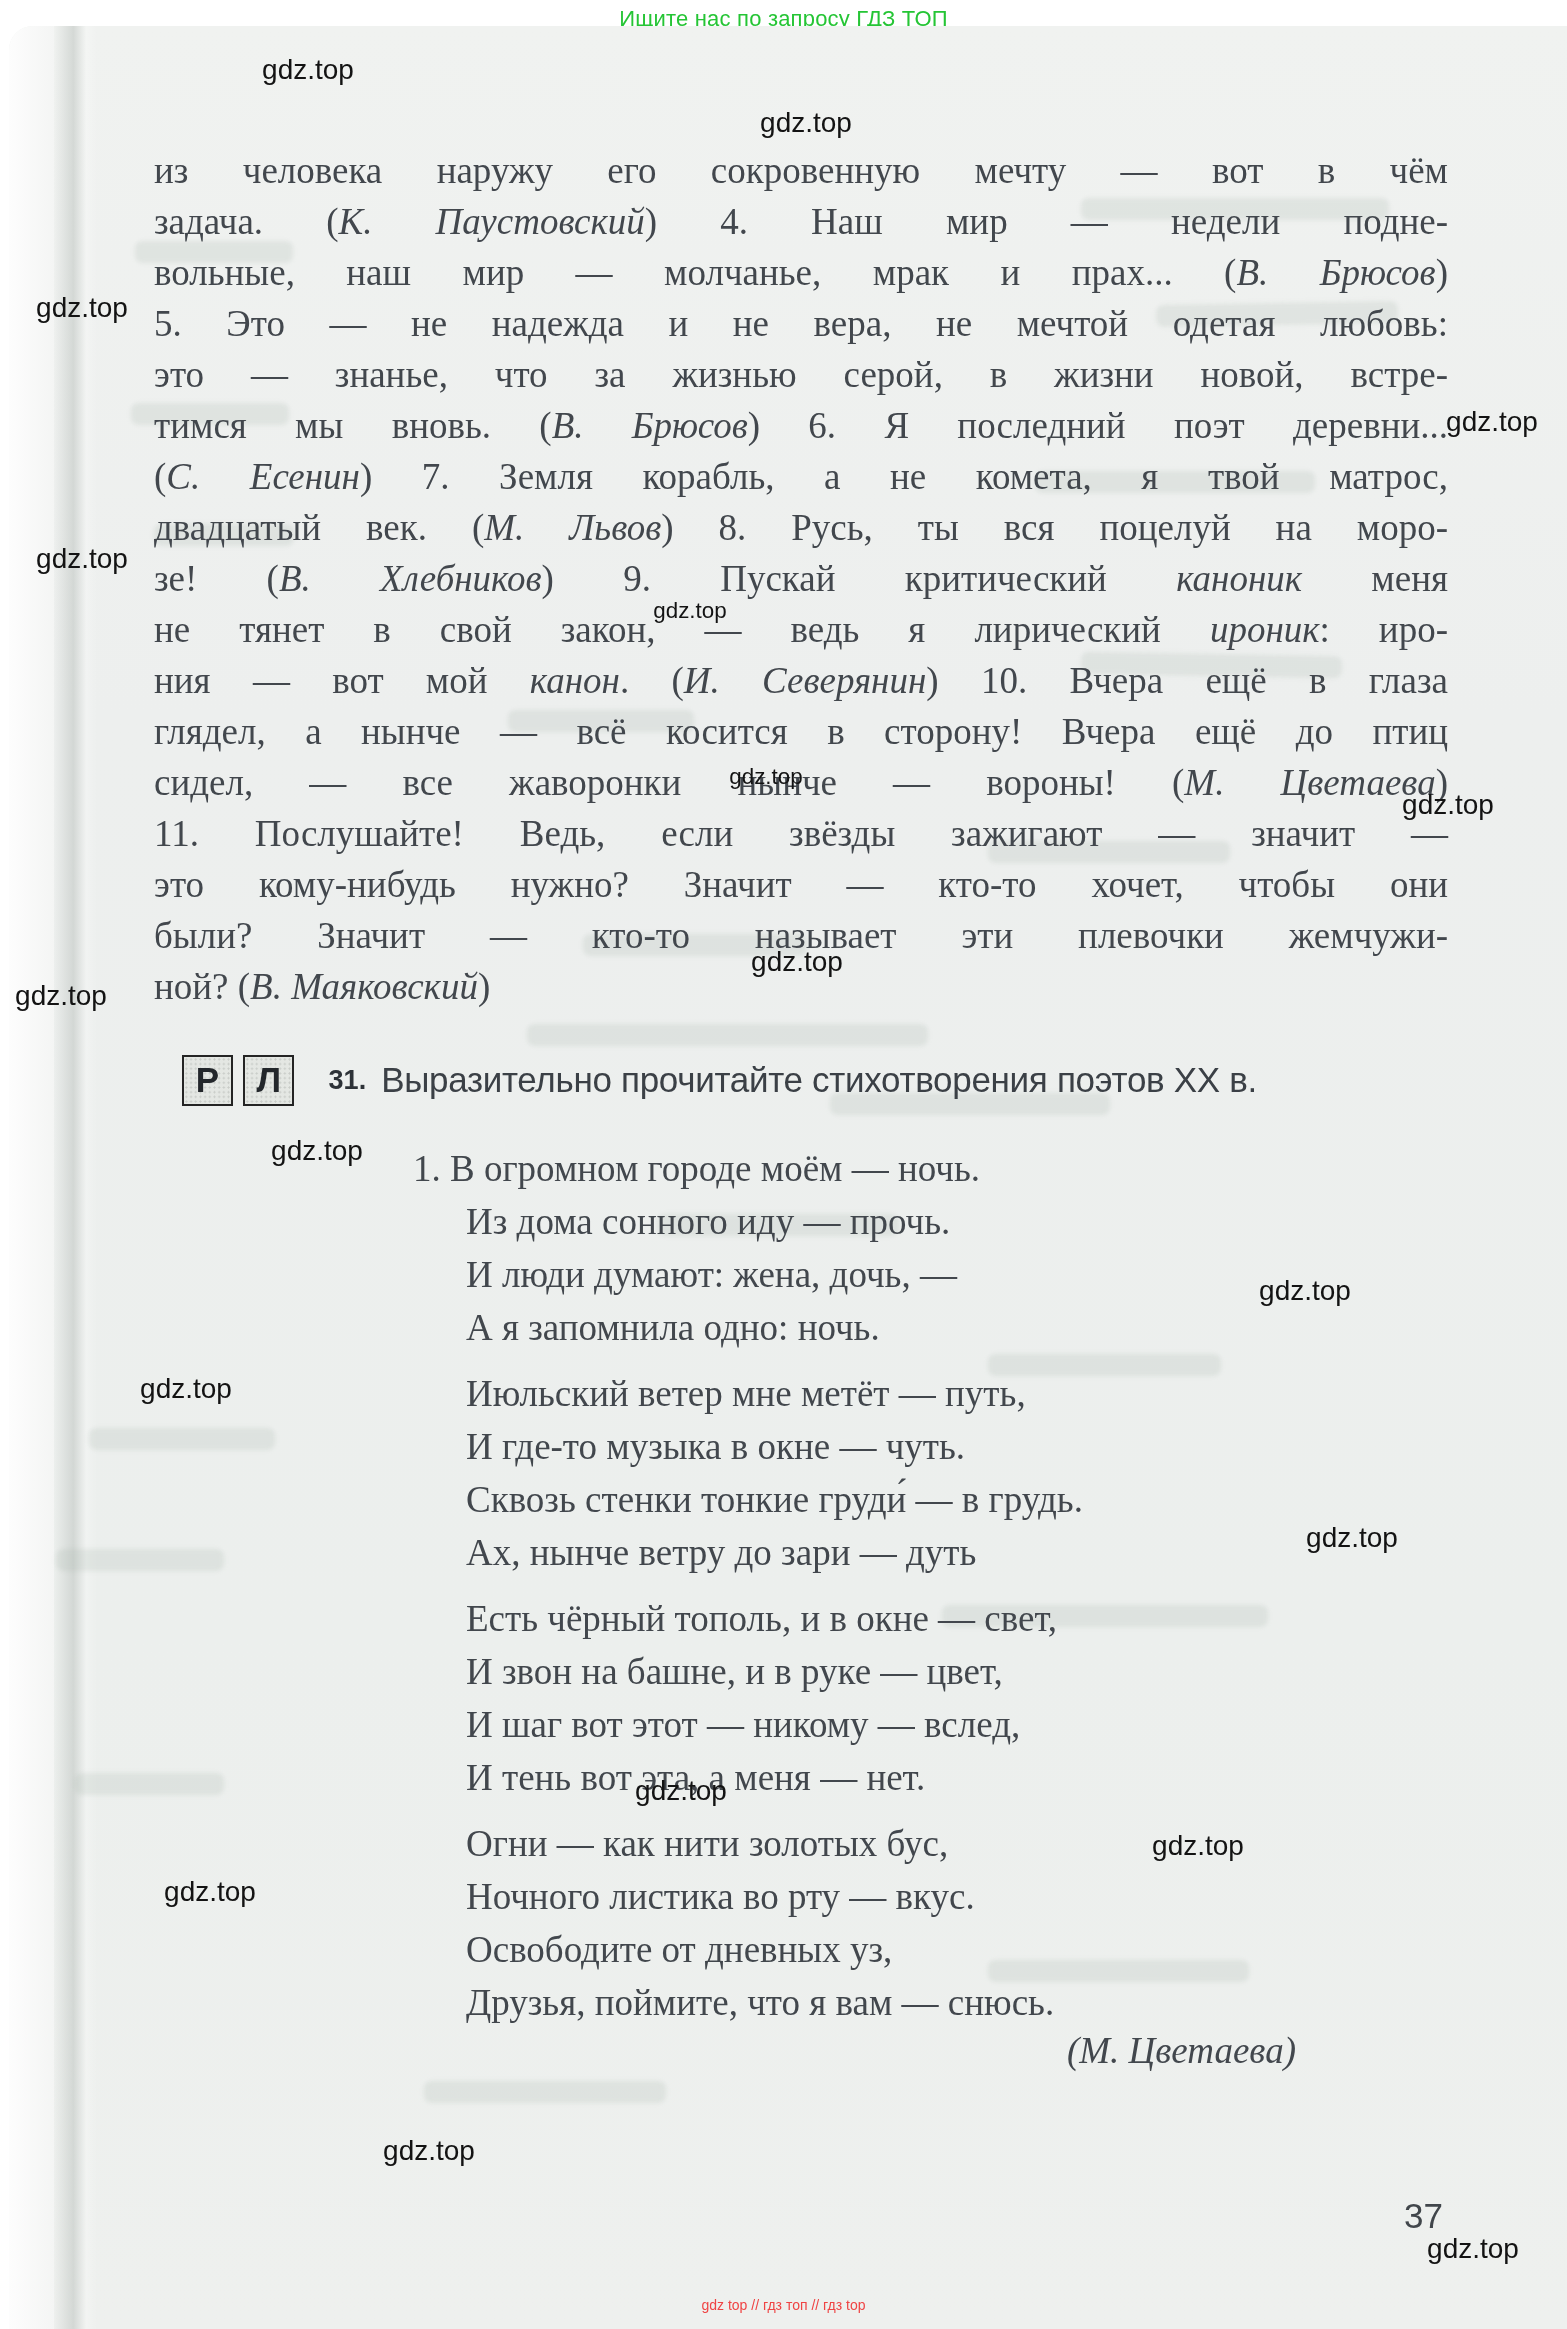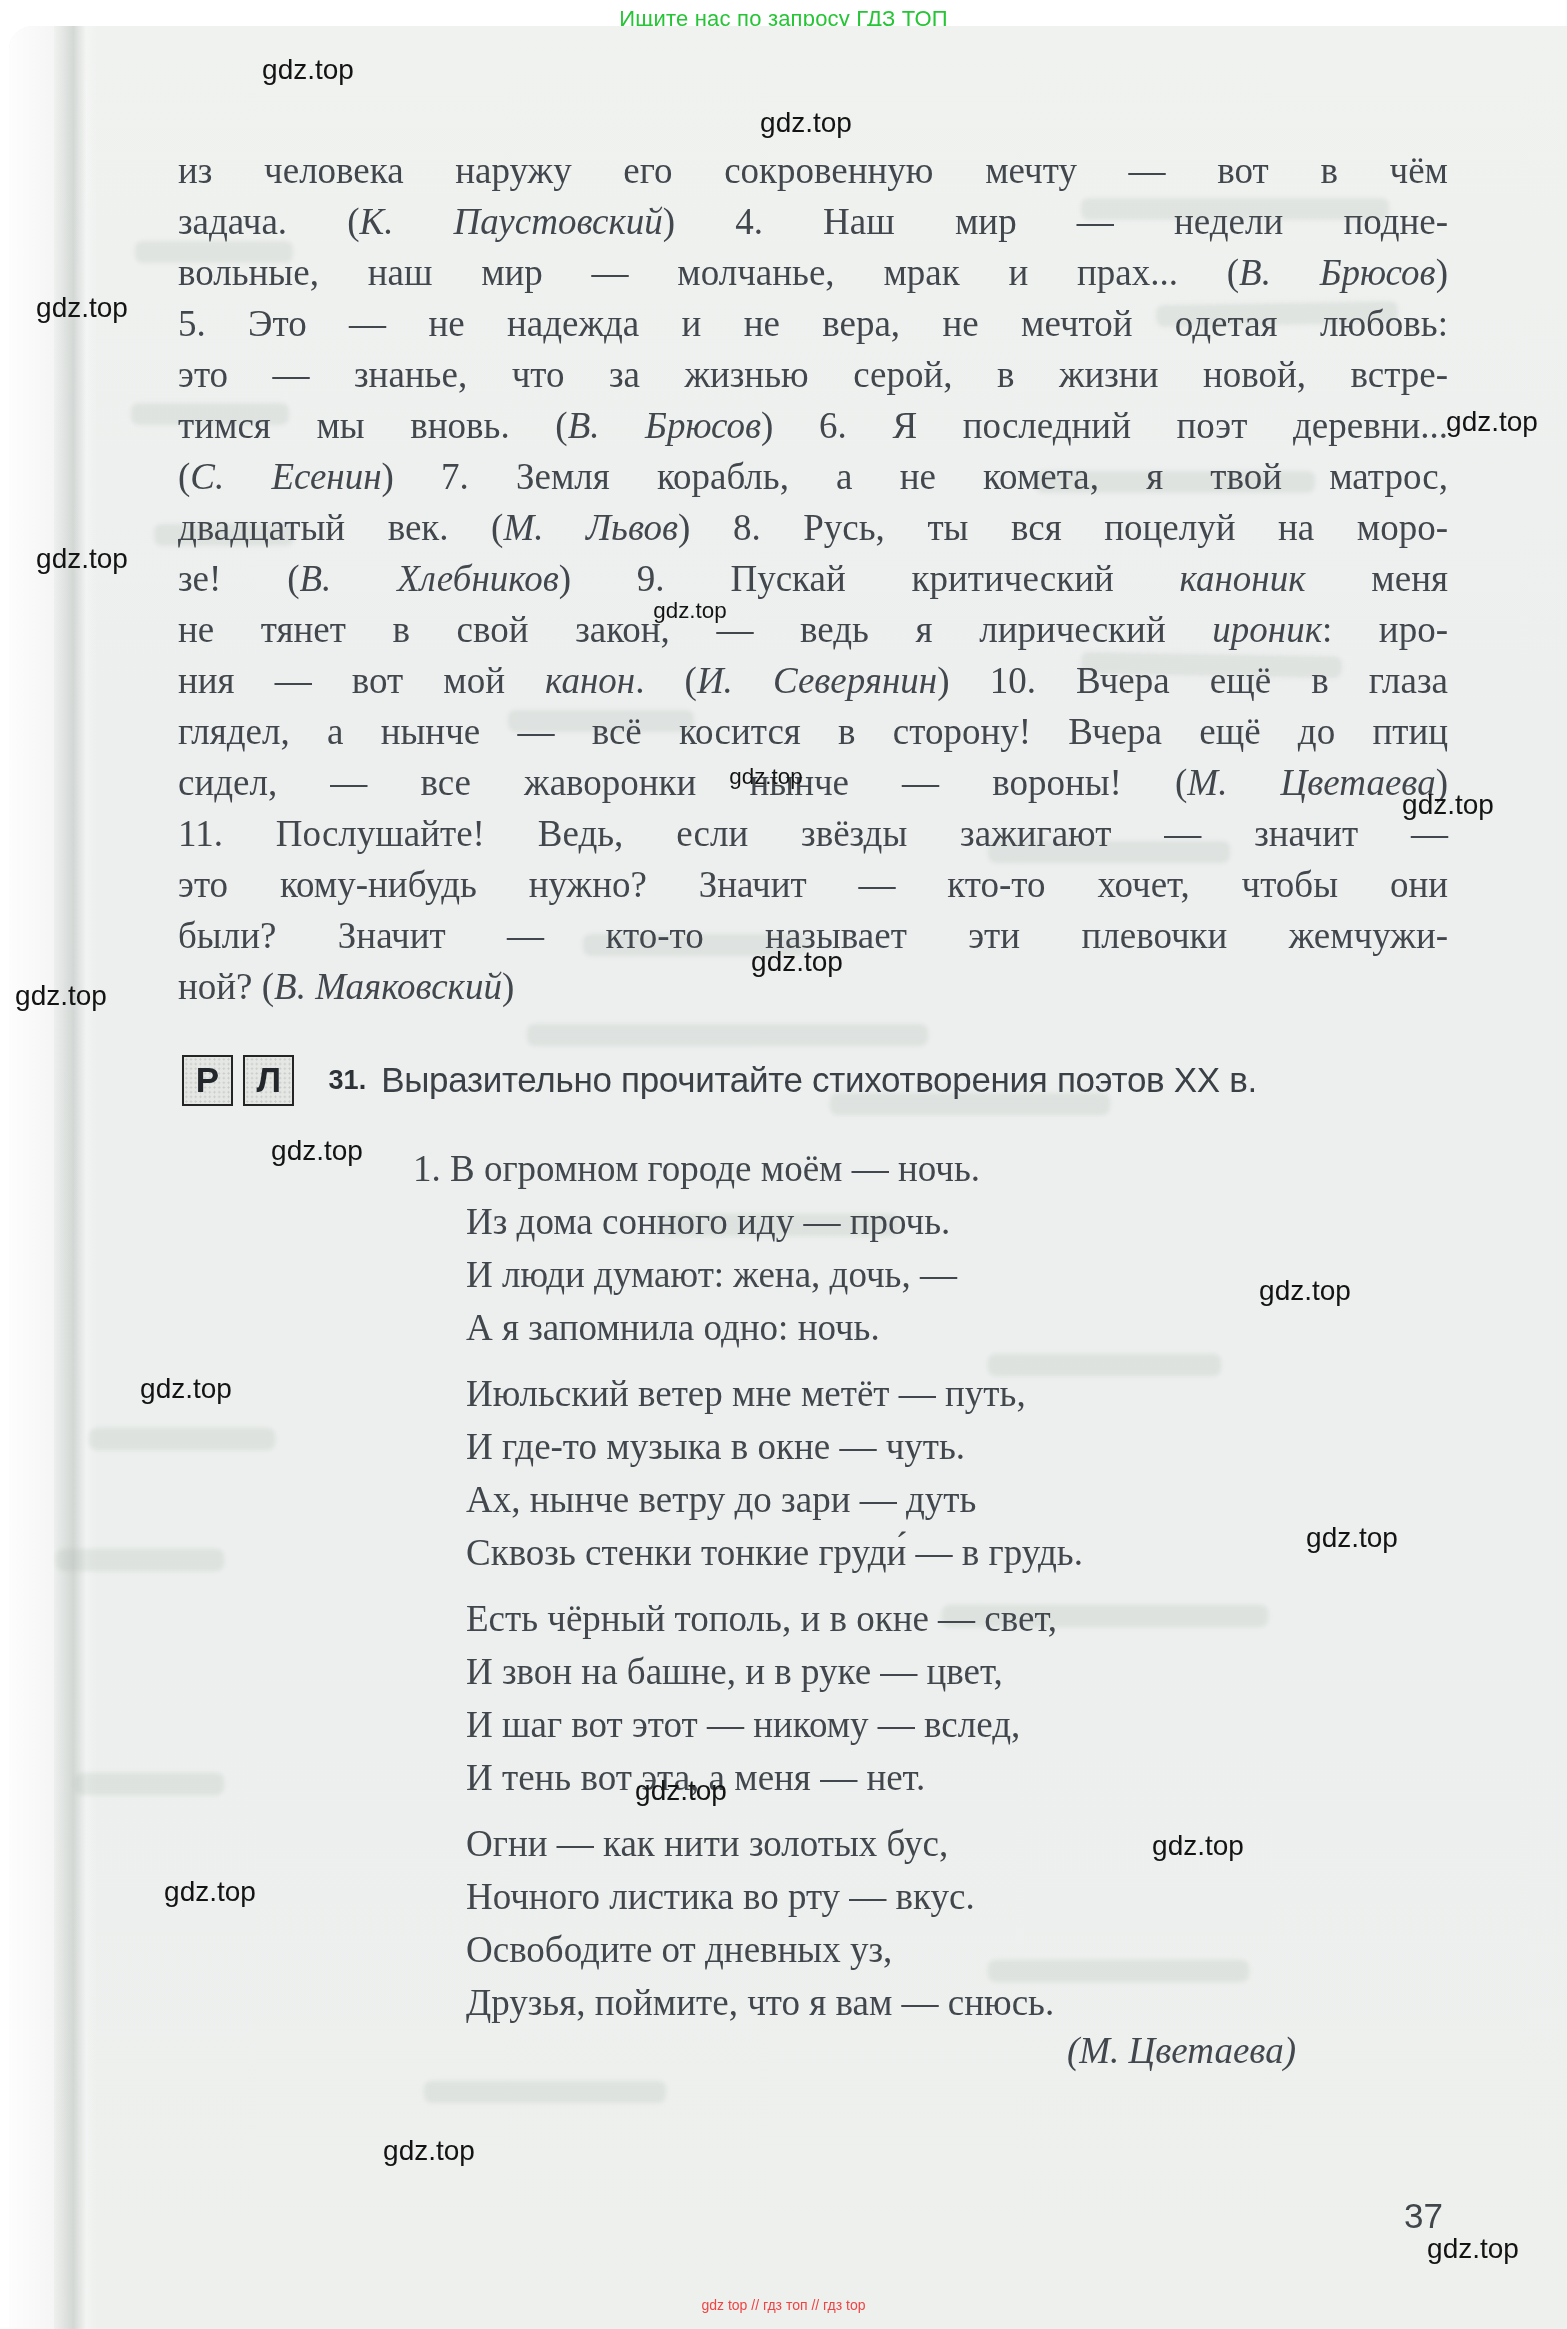--- a/index.html
+++ b/index.html
@@ -20,21 +20,21 @@
           background:linear-gradient(90deg,rgba(255,255,255,0) 0%,rgba(190,196,192,.55) 45%,rgba(255,255,255,.25) 75%,rgba(255,255,255,0) 100%);}
   .edgeL{position:absolute;left:0;top:0;bottom:0;width:45px;
          background:linear-gradient(90deg,#fdfdfd 0%,#f4f5f4 100%);border-top-left-radius:24px;}
 
   
   .bleed{position:absolute;background:rgba(148,164,157,.17);filter:blur(1.9px);border-radius:7.5px;pointer-events:none;}
 
   
   .para{position:absolute;left:154px;top:145px;width:1294px;
         font-size:37px;color:#42474d;}
-  .bline{height:51px;line-height:51px;text-align:justify;text-align-last:justify;white-space:nowrap;overflow:visible;margin-left:24px;}
+  .bline{height:51px;line-height:51px;text-align:justify;text-align-last:justify;white-space:nowrap;overflow:visible;}
   .bline.last{text-align-last:left;}
   .it{font-style:italic;}
 
   
   .ex-row{position:absolute;left:182px;top:1052px;height:56px;display:flex;align-items:center;}
   .badge{width:47px;height:47px;border:2.8px solid #242424;background:
          radial-gradient(rgba(120,126,120,.25) 0.9px, transparent 1.1px) 0 0/4.7px 4.7px,#e4e7e3;
          display:flex;align-items:center;justify-content:center;
          font-family:"Liberation Sans",sans-serif;font-weight:bold;font-size:35px;color:#23272b;
          margin-right:10.3px;}
@@ -125,22 +125,22 @@
   <div class="poem" id="poem">
       <div class="stanza">
         <div class="pline hang">1. В огромном городе моём — ночь.</div>
         <div class="pline">Из дома сонного иду — прочь.</div>
         <div class="pline">И люди думают: жена, дочь, —</div>
         <div class="pline">А я запомнила одно: ночь.</div>
       </div>
       <div class="stanza">
         <div class="pline">Июльский ветер мне метёт — путь,</div>
         <div class="pline">И где-то музыка в окне — чуть.</div>
+        <div class="pline">Сквозь стенки тонкие груди́ — в грудь.</div>
         <div class="pline">Ах, нынче ветру до зари — дуть</div>
-        <div class="pline">Сквозь стенки тонкие груди́ — в грудь.</div>
       </div>
       <div class="stanza">
         <div class="pline">Есть чёрный тополь, и в окне — свет,</div>
         <div class="pline">И звон на башне, и в руке — цвет,</div>
         <div class="pline">И шаг вот этот — никому — вслед,</div>
         <div class="pline">И тень вот эта, а меня — нет.</div>
       </div>
       <div class="stanza">
         <div class="pline">Огни — как нити золотых бус,</div>
         <div class="pline">Ночного листика во рту — вкус.</div>

